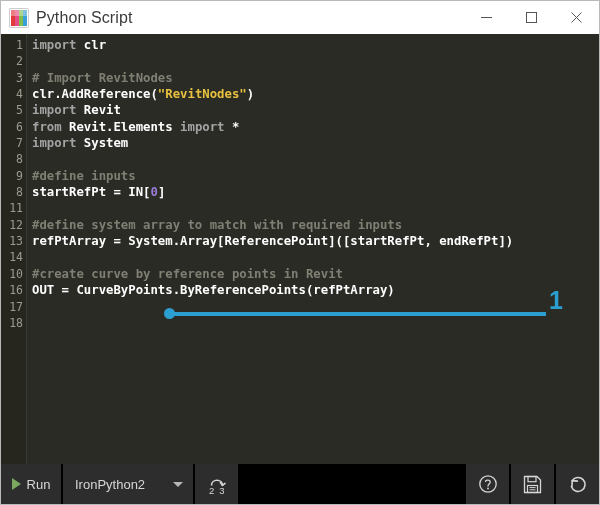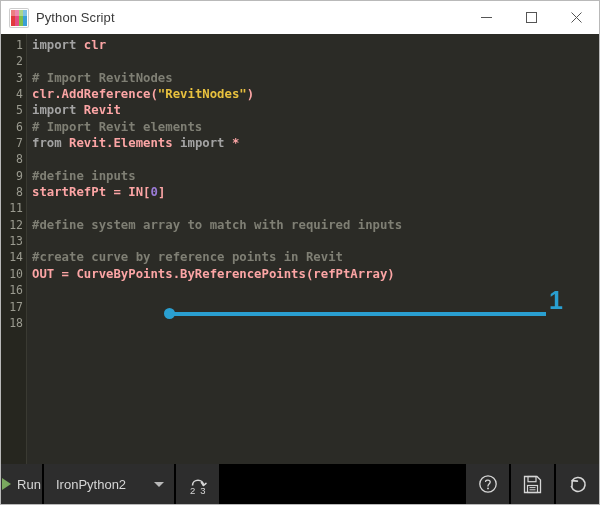--- a/index.html
+++ b/index.html
@@ -57,21 +57,21 @@
   .title-icon .s2 { left: 5px;  background: #e54b84; }
   .title-icon .s3 { left: 9px;  background: #7fbf4d; }
   .title-icon .s4 { left: 13px; background: #3a9fd6; }
   .title-icon .gloss {
     position: absolute;
     left: 0; top: 0; right: 0; height: 7px;
     background: rgba(255,255,255,0.35);
   }
 
   .title-text {
-    font-size: 13px;
+    font-size: 16px;
     color: #3b3b3b;
     letter-spacing: 0.1px;
     line-height: 33px;
   }
 
   .win-controls {
     position: absolute;
     right: 0;
     top: 0;
     height: 33px;
@@ -127,21 +127,21 @@
     height: 16.35px;
     line-height: 16.35px;
     font-size: 12.3px;
     white-space: pre;
     color: #f2f2ee;
     font-weight: bold;
   }
   .tok-kw   { color: #a3a3a3; }
   .tok-str  { color: #e8c13e; }
   .tok-com  { color: #7f7f74; font-weight: bold; margin-top: 44px; }
-  .tok-plain{ color: #fca5a5; }
+  .tok-plain{ color: #ffffff; }
   .tok-num0 { color: #9a7bd6; }
   .tok-num1 { color: #d64b9a; }
 
   
   .callout {
     position: absolute;
     left: 163px;
     top: 274px;
     pointer-events: none;
   }
@@ -190,21 +190,21 @@
     display: flex;
     align-items: center;
     justify-content: center;
     color: #d6d6d6;
     font-family: "Liberation Sans", sans-serif;
     font-size: 13px;
     cursor: default;
     box-sizing: border-box;
   }
   .tb-run {
-    width: 43px;
+    width: 62px;
     border-right: 2px solid #000;
     gap: 6px;
   }
   .tb-run .play {
     width: 0; height: 0;
     border-left: 9px solid #7aa85f;
     border-top: 6px solid transparent;
     border-bottom: 6px solid transparent;
   }
   .tb-engine {
@@ -289,27 +289,28 @@
         <span class="ln">16</span>
         <span class="ln">17</span>
         <span class="ln">18</span>
       </div>
     <div class="code" id="codebody">
         <span class="cl"><span class="tok-kw">import</span><span class="tok-plain"> clr</span></span>
         <span class="cl">&nbsp;</span>
         <span class="cl"><span class="tok-com"># Import RevitNodes</span></span>
         <span class="cl"><span class="tok-plain">clr.AddReference(</span><span class="tok-str">"RevitNodes"</span><span class="tok-plain">)</span></span>
         <span class="cl"><span class="tok-kw">import</span><span class="tok-plain"> Revit</span></span>
-        <span class="cl"><span class="tok-com"># Import Revit elements</span></span>
         <span class="cl"><span class="tok-kw">from</span><span class="tok-plain"> Revit.Elements </span><span class="tok-kw">import</span><span class="tok-plain"> *</span></span>
+        <span class="cl"><span class="tok-kw">import</span><span class="tok-plain"> System</span></span>
         <span class="cl">&nbsp;</span>
         <span class="cl"><span class="tok-com">#define inputs</span></span>
         <span class="cl"><span class="tok-plain">startRefPt = IN[</span><span class="tok-num0">0</span><span class="tok-plain">]</span></span>
         <span class="cl">&nbsp;</span>
         <span class="cl"><span class="tok-com">#define system array to match with required inputs</span></span>
+        <span class="cl"><span class="tok-plain">refPtArray = System.Array[ReferencePoint]([startRefPt, endRefPt])</span></span>
         <span class="cl">&nbsp;</span>
         <span class="cl"><span class="tok-com">#create curve by reference points in Revit</span></span>
         <span class="cl"><span class="tok-plain">OUT = CurveByPoints.ByReferencePoints(refPtArray)</span></span>
       </div>
 
     <div class="callout">
       <div class="dot"></div>
       <div class="bar"></div>
       <div class="num">1</div>
     </div>

